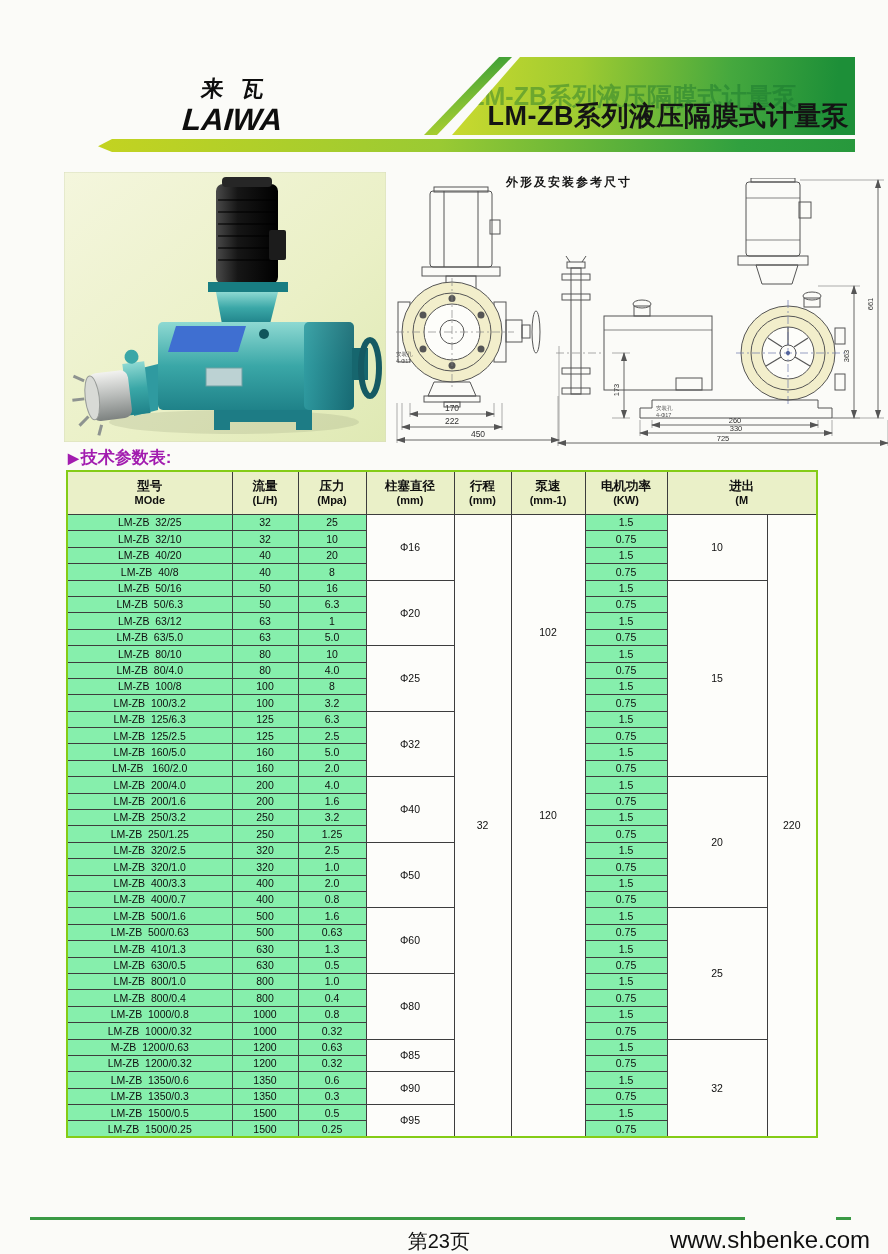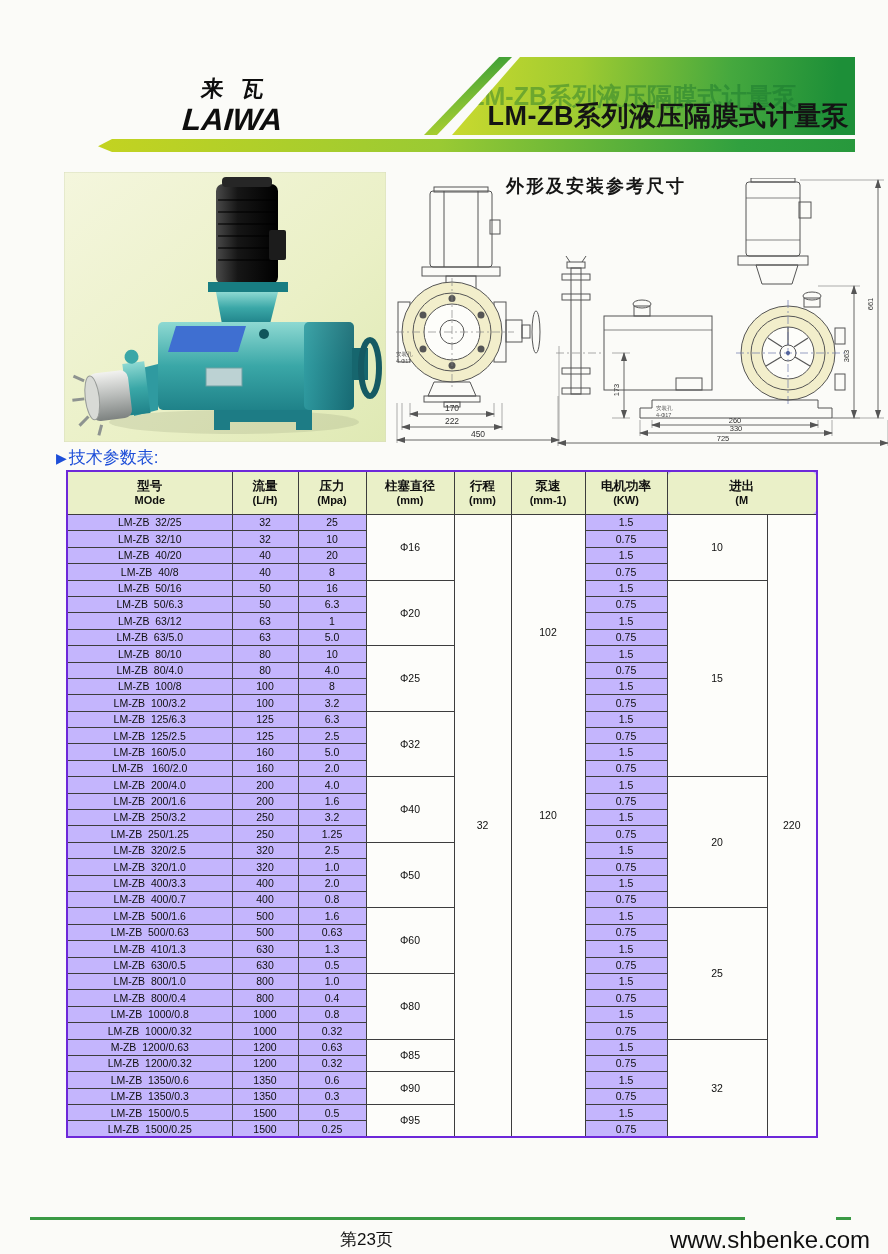--- a/index.html
+++ b/index.html
@@ -18,50 +18,50 @@
     background:linear-gradient(95deg,#cbda2e 5%,#9fcb31 35%,#45a83e 70%,#1d8f38 95%);}
   .banner-title{position:absolute;right:6px;bottom:1px;font-size:27px;font-weight:700;color:#141414;letter-spacing:.5px;white-space:nowrap;}
   .banner-title-ghost{position:absolute;right:58px;bottom:22px;font-size:25px;font-weight:700;color:#14702c;opacity:.42;white-space:nowrap;}
   .banner-bar{position:absolute;left:98px;top:139px;width:757px;height:13px;
     clip-path:polygon(0 55%,14px 0,100% 0,100% 100%,14px 100%);
     background:linear-gradient(90deg,#c3d321,#9aca33 45%,#30a03f 85%,#27983c);}
 
   
   .photo{position:absolute;left:64px;top:172px;width:322px;height:270px;}
   .drawings{position:absolute;left:388px;top:170px;width:500px;height:280px;}
-  .drawing-title{position:absolute;left:118px;top:4px;font-size:18px;font-weight:700;color:#161616;letter-spacing:2px;}
+  .drawing-title{position:absolute;left:118px;top:4px;font-size:12px;font-weight:700;color:#161616;letter-spacing:2px;}
   .svg-front{position:absolute;left:8px;top:16px;}
   .svg-side{position:absolute;left:168px;top:8px;}
   svg text{font-family:"Liberation Sans",sans-serif;}
 
   
-  .section-label{position:absolute;left:56px;top:446px;font-size:17px;font-weight:400;color:#1d4ed8;}
+  .section-label{position:absolute;left:68px;top:446px;font-size:17px;font-weight:700;color:#a21caf;}
   .section-label .tri{font-size:14px;margin-right:2px;}
 
   
   .table-wrap{position:absolute;left:66px;top:470px;}
-  table.spec{border-collapse:collapse;table-layout:fixed;width:750px;border:2px solid #6d28d9;background:#c4b5fd;}
+  table.spec{border-collapse:collapse;table-layout:fixed;width:750px;border:2px solid #84cc16;background:#86efac;}
   table.spec th, table.spec td{border:1px solid #3d3d3d;padding:0;color:#0f0f0f;text-align:center;overflow:hidden;}
   table.spec thead th{height:42px;background:#eaf0c8;vertical-align:middle;}
   th .h1{font-size:12.5px;font-weight:700;line-height:1.25;}
   th .h2{font-size:11px;font-weight:700;line-height:1.2;}
-  th.inout-h{text-align:left;padding-left:24px;border-radius:8px;}
+  th.inout-h{text-align:left;padding-left:24px;}
   table.spec tbody tr{height:16.4px;}
   table.spec tbody td{font-size:10.5px;line-height:1;}
   td.model{font-size:11px;white-space:pre;margin-left:28px;}
   td.merged{background:#fdfdfa;}
   td.speed{position:relative;vertical-align:top;}
   td.speed span{position:absolute;left:0;right:0;font-size:10.5px;}
   td.speed .sv1{top:18%;}
   td.speed .sv2{top:47.5%;}
 
   
   .footer-line{position:absolute;left:30px;top:1217px;width:715px;height:3px;background:#3a9a45;}
   .footer-dash{position:absolute;left:836px;top:1217px;width:15px;height:3px;background:#3a9a45;}
-  .footer-page{position:absolute;left:340px;top:1228px;width:130px;text-align:left;font-size:17px;color:#111;}
+  .footer-page{position:absolute;left:340px;top:1228px;width:130px;text-align:right;font-size:20px;color:#111;}
   .footer-site{position:absolute;right:18px;top:1226px;font-size:24px;color:#101010;}
 </style>
 </head>
 <body>
 
 <div id="page">
 
   <div class="logo">
     <div class="logo-cn">来瓦</div>
     <div class="logo-en">LAIWA</div>

